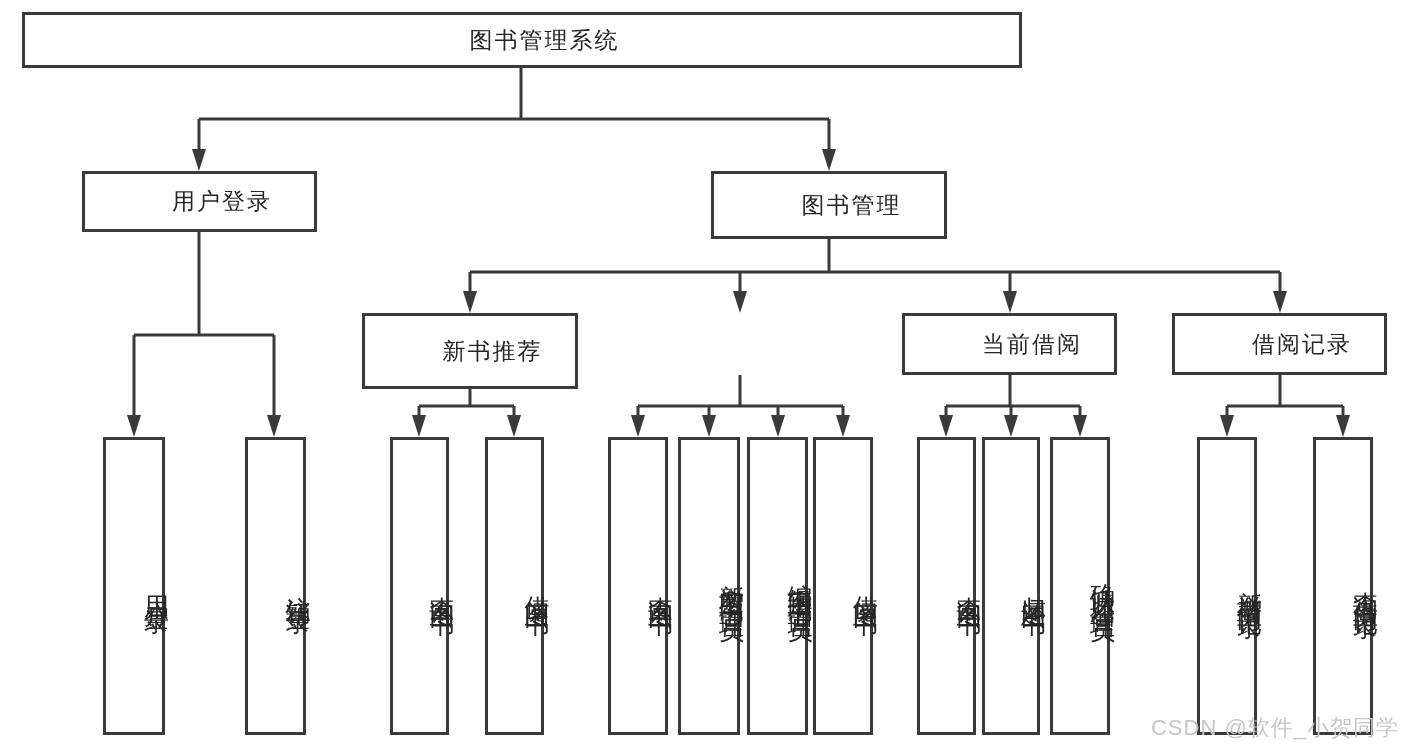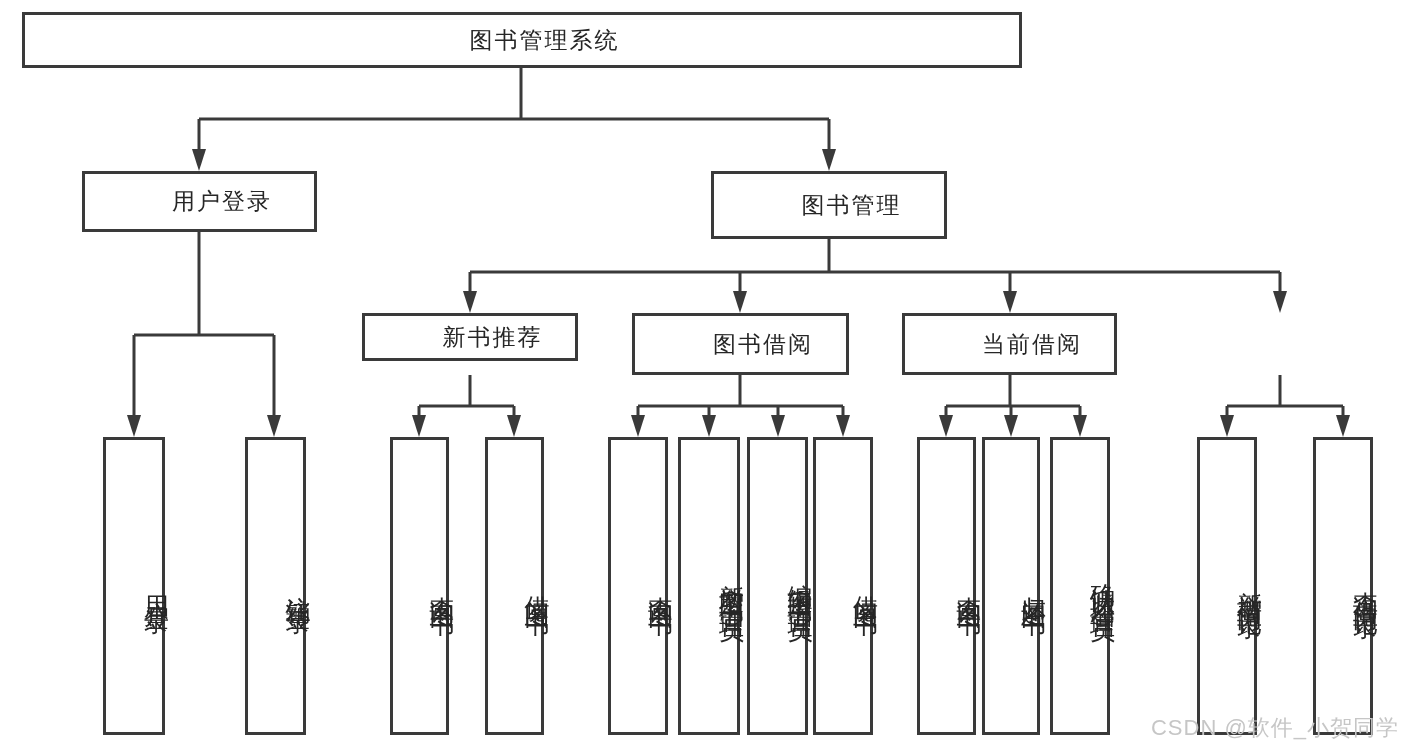--- a/index.html
+++ b/index.html
@@ -125,23 +125,23 @@
       <polygon points="1220,415 1234,415 1227,437"></polygon>
       <polygon points="1336,415 1350,415 1343,437"></polygon>
     </g>
   </svg>
 
   <div class="box box-h" style="left:22px; top:12px; width:1000px; height:56px;">图书管理系统</div>
 
   <div class="box box-h" style="left:82px; top:171px; width:235px; height:61px;">用户登录</div>
   <div class="box box-h" style="left:711px; top:171px; width:236px; height:68px;">图书管理</div>
 
-  <div class="box box-h" style="left:362px; top:313px; width:216px; height:48px;">新书推荐</div>
-  <div class="box box-h" style="left:632px; top:313px; width:217px; height:62px;">图书借阅</div>
+  <div class="box box-h" style="left:362px; top:313px; width:216px; height:76px;">新书推荐</div>
   <div class="box box-h" style="left:902px; top:313px; width:215px; height:62px;text-align:center;">当前借阅</div>
+  <div class="box box-h" style="left:1172px; top:313px; width:215px; height:62px;">借阅记录</div>
 
   <div class="box box-v" style="left:103px; width:62px;">用户登录</div>
   <div class="box box-v" style="left:245px; width:61px;">注销登录</div>
 
   <div class="box box-v" style="left:390px; width:59px;">查询图书</div>
   <div class="box box-v" style="left:485px; width:59px;">借阅图书</div>
 
   <div class="box box-v" style="left:608px; width:60px;">查询图书</div>
   <div class="box box-v" style="left:678px; width:62px;">新增图书（管理员）</div>
   <div class="box box-v" style="left:747px; width:61px;">编辑图书（管理员）</div>

